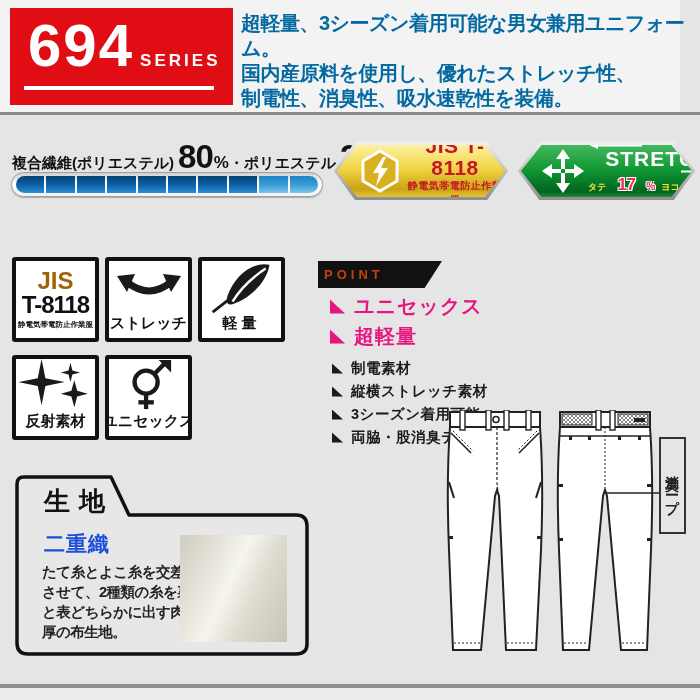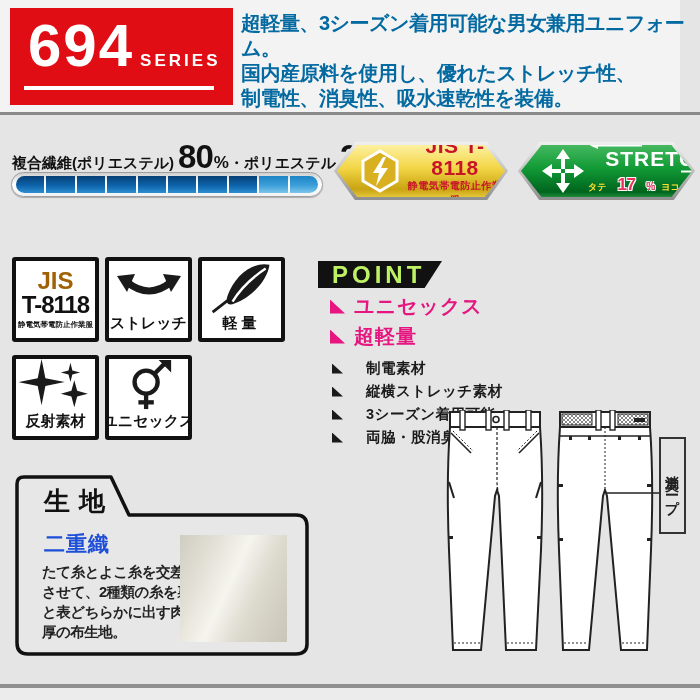--- a/index.html
+++ b/index.html
@@ -57,26 +57,26 @@
   .fbox-4 { left:12px; top:355px; }
   .fbox-5 { left:105px; top:355px; }
   .fbox .flabel { font-size:15px; font-weight:bold; color:#111; margin-bottom:5px; letter-spacing:0; white-space:nowrap; }
   .fbox-3 .flabel { letter-spacing:4px; }
   .jisbox-l1 { font-size:24px; font-weight:bold; color:#a16207; line-height:1.0; }
   .jisbox-l2 { font-size:24px; font-weight:bold; color:#111; line-height:1.0; letter-spacing:-1px; }
   .jisbox-cap { font-size:7.5px; font-weight:bold; color:#111; margin-top:3px; white-space:nowrap; }
 
   
   .point-banner { position:absolute; left:318px; top:261px; width:124px; height:27px; background:#111; clip-path:polygon(0 0,100% 0,86% 100%,0 100%); display:flex; align-items:center; }
-  .point-title { color:#bef264; font-size:24px; font-weight:bold; letter-spacing:4px; margin-left:14px; }
+  .point-title { color:#c2410c; font-size:13px; font-weight:bold; letter-spacing:4px; margin-left:6px; }
   .point-list { position:absolute; left:330px; top:293px; width:260px; }
   .ph-row { display:flex; align-items:center; margin-bottom:3px; }
   .ph-bullet { width:15px; height:14px; background:#e6157f; clip-path:polygon(0 0,100% 100%,0 100%); margin-right:9px; }
   .ph-text { color:#e6157f; font-size:20px; font-weight:bold; letter-spacing:1px; }
-  .pi-row { display:flex; align-items:center; margin-bottom:4px;gap:15px; }
+  .pi-row { display:flex; align-items:center; margin-bottom:4px; }
   .pi-bullet { width:11px; height:10px; background:#1a1a1a; clip-path:polygon(0 0,100% 100%,0 100%); margin-right:8px; margin-left:2px; }
   .pi-text { color:#1a1a1a; font-size:14.5px; font-weight:bold; letter-spacing:0.5px; }
   .point-items { margin-top:9px; }
 
   
   .fabric-outline { position:absolute; left:14px; top:474px; }
   .fabric-title { position:absolute; left:44px; top:484px; font-size:26px; font-weight:bold; color:#111; letter-spacing:9px; }
   .fabric-name { position:absolute; left:44px; top:530px; font-size:21px; font-weight:bold; color:#1d4ed8; letter-spacing:1px; }
   .fabric-desc { position:absolute; left:42px; top:562px; font-size:14.5px; font-weight:bold; color:#222; line-height:20px; letter-spacing:-0.5px; }
   .fabric-swatch { position:absolute; left:180px; top:535px; width:107px; height:107px; background:linear-gradient(115deg,#cfccc0 0%,#e6e4da 28%,#f5f4ee 46%,#dcd9cd 68%,#c9c6b8 100%); }

